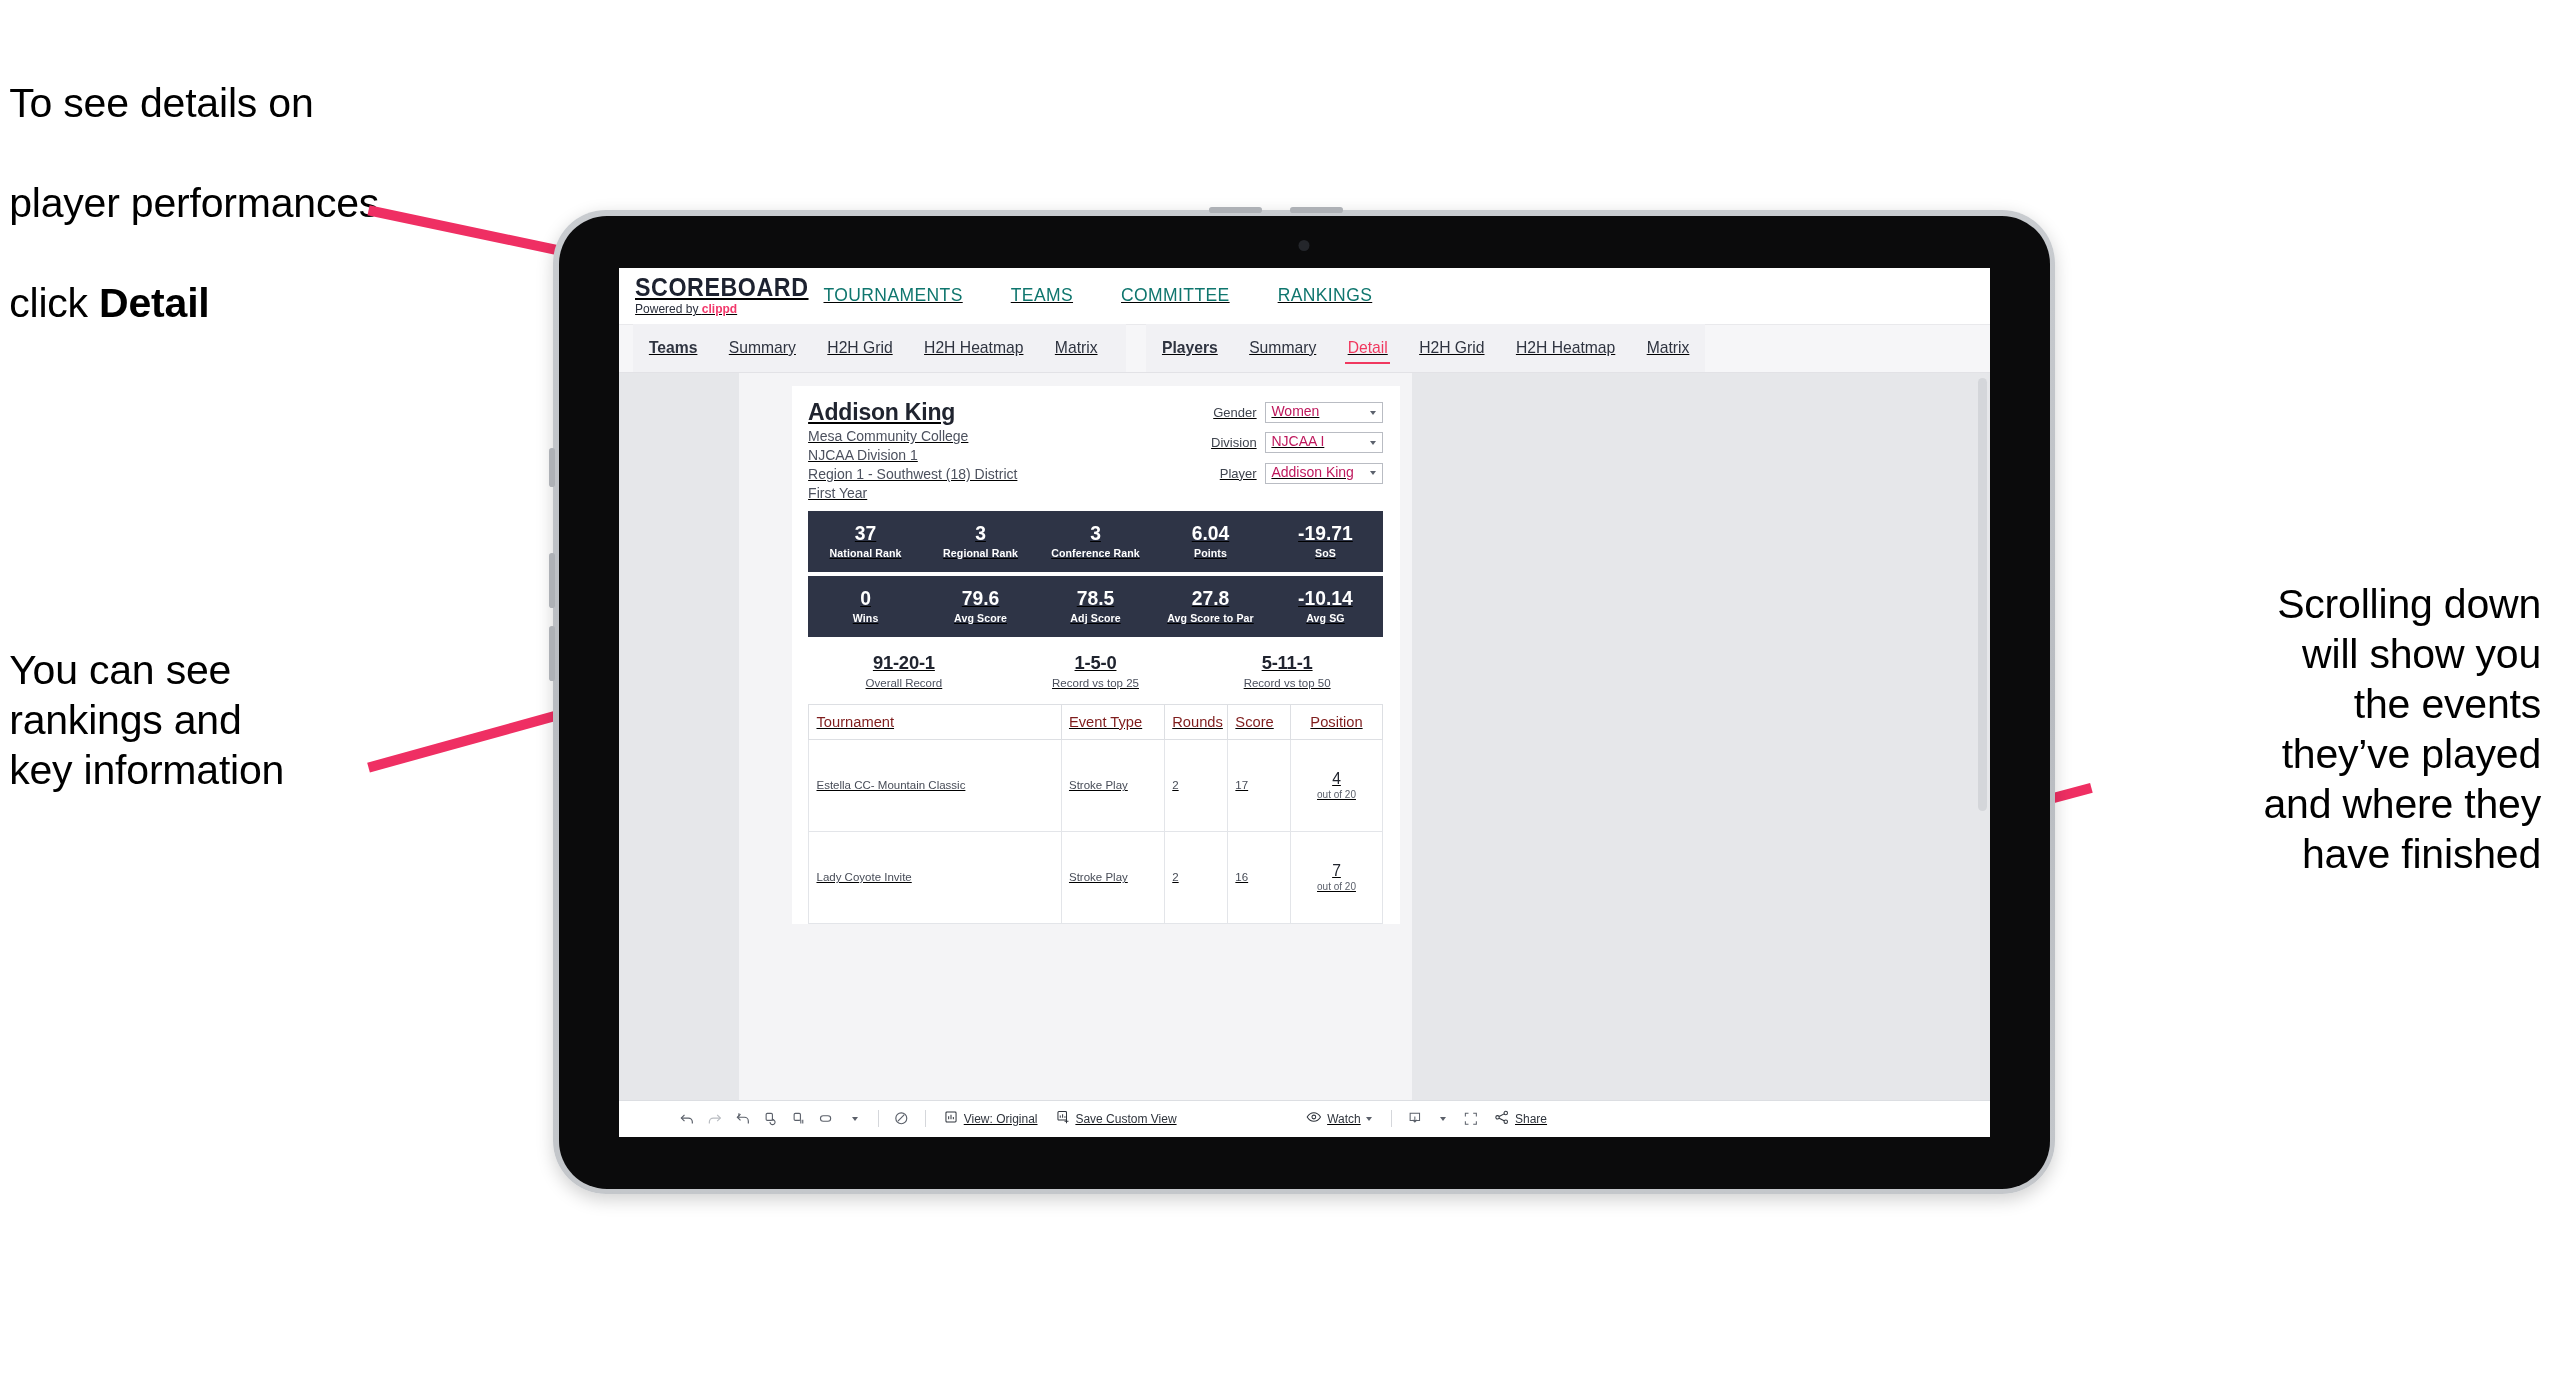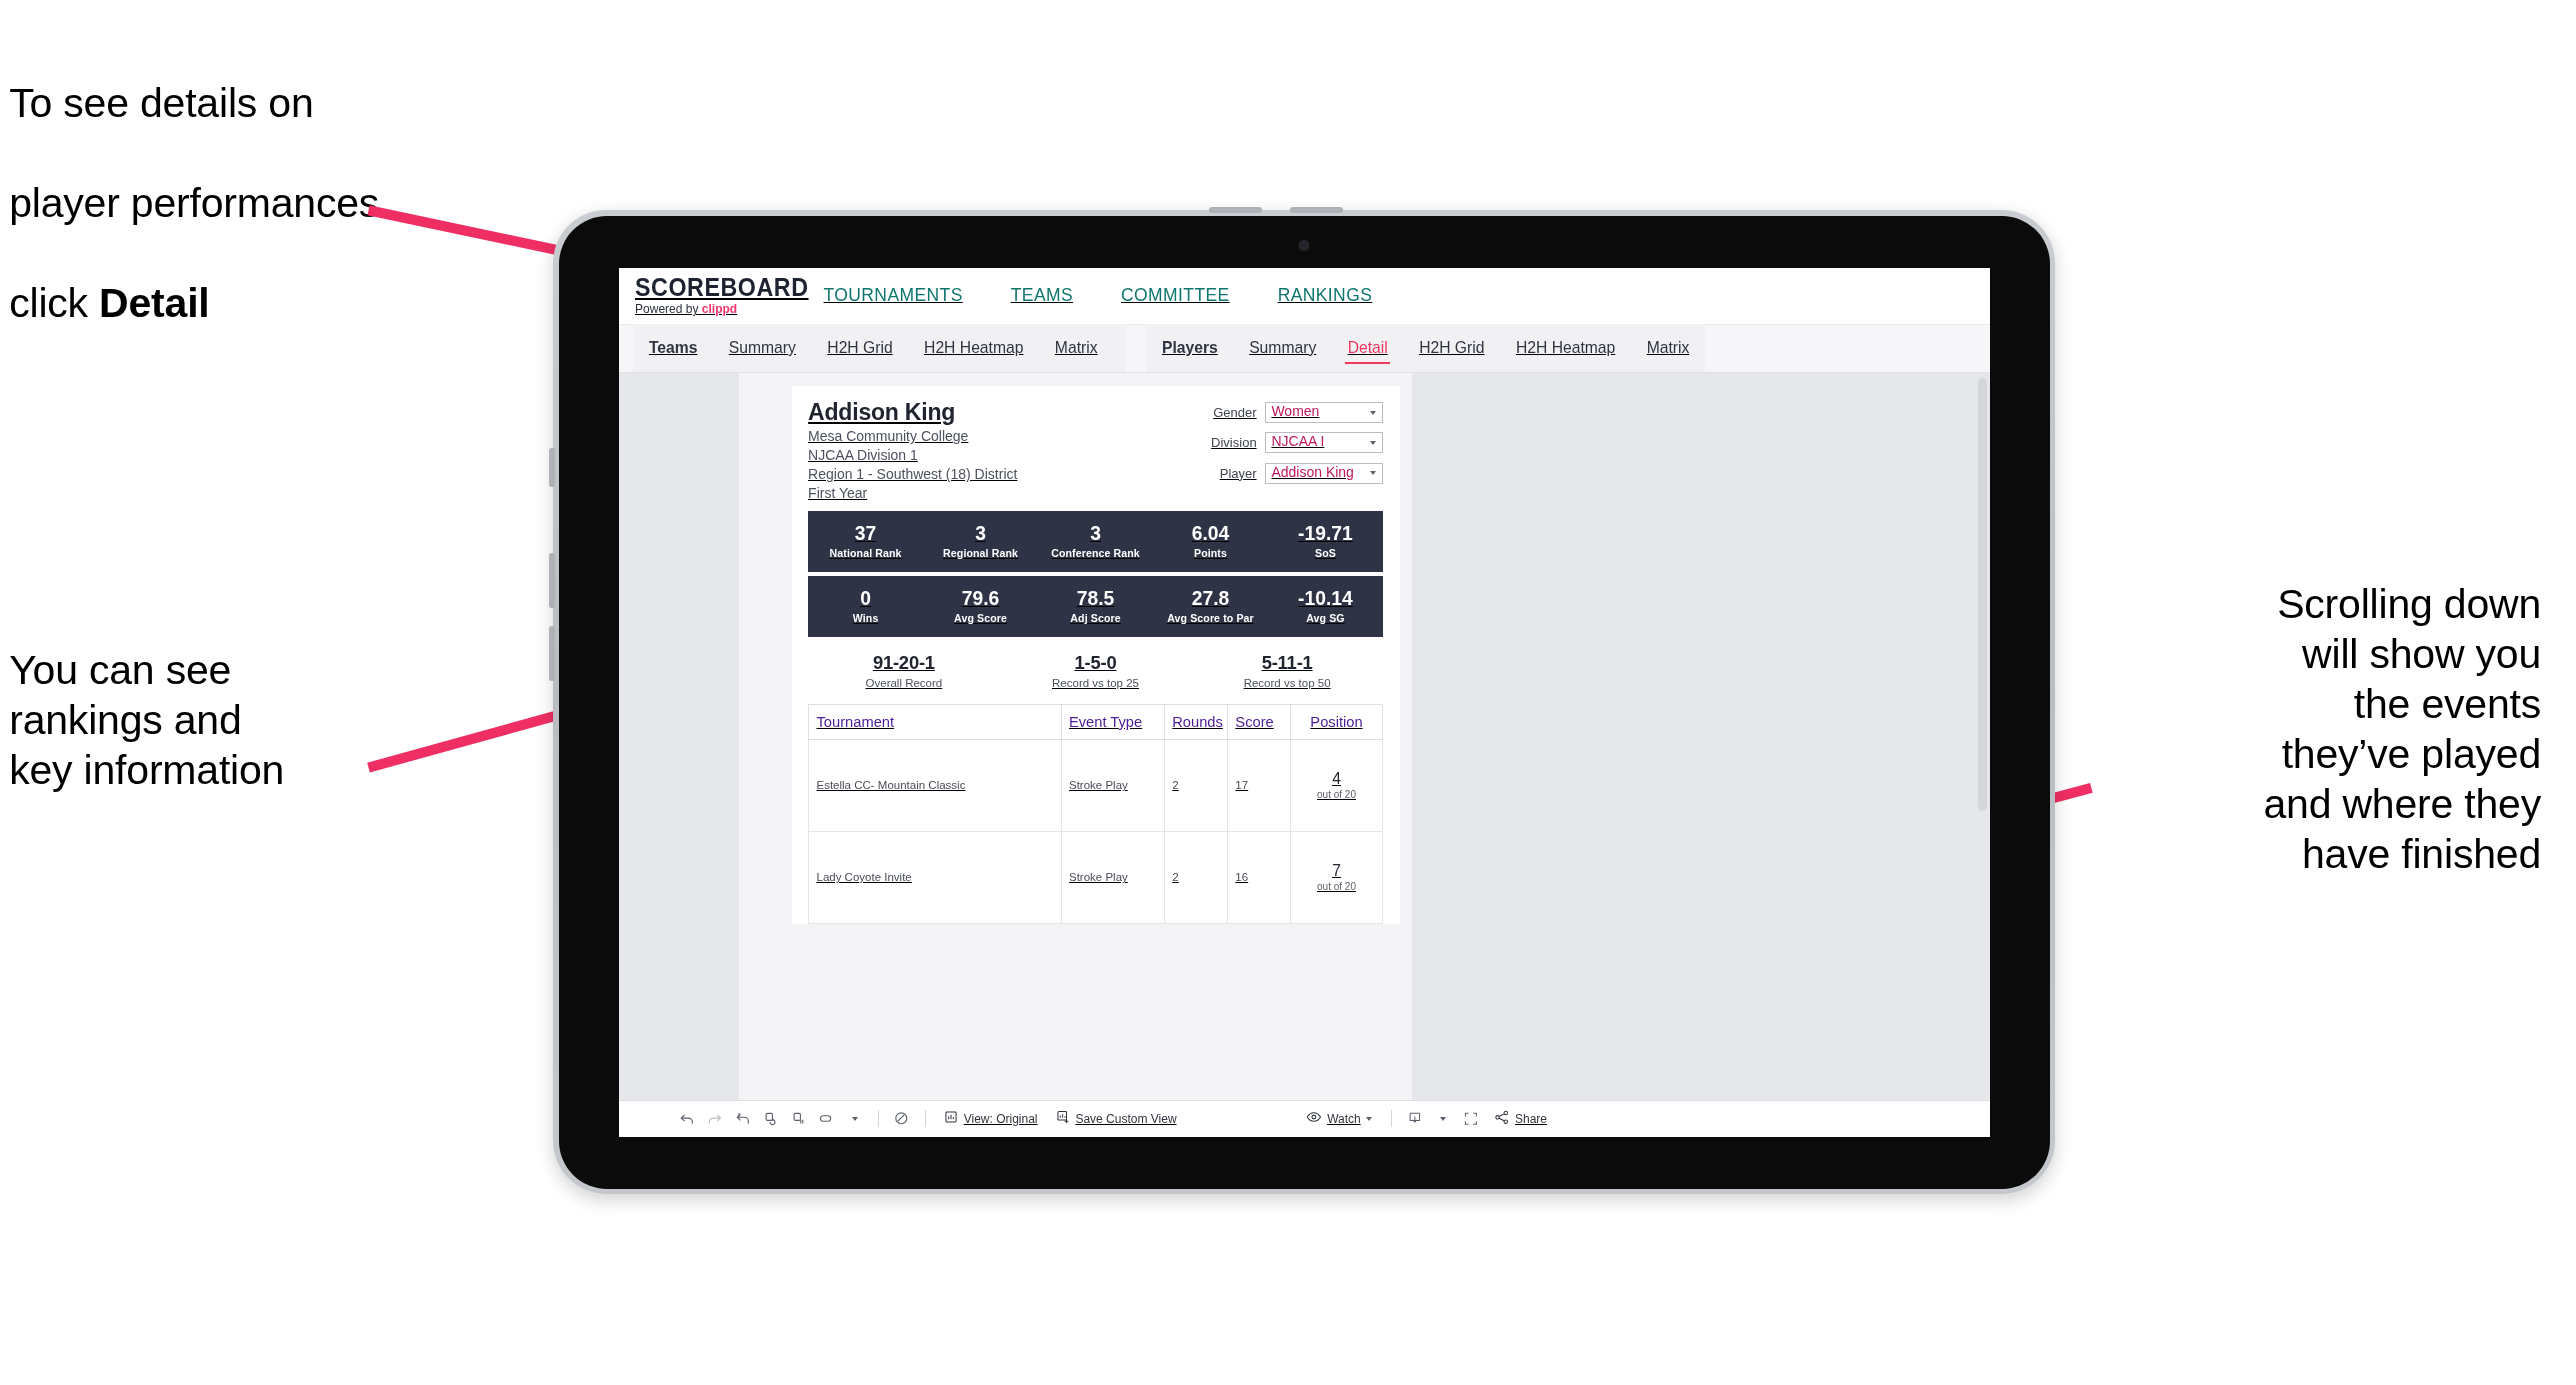--- a/index.html
+++ b/index.html
@@ -156,21 +156,21 @@
   .band .k { font-size: 10.6px; font-weight: 700; margin-top: 2.8px; letter-spacing: 0.1px; }
 
   .records { display: flex; padding: 14.7px 0 14.7px 0; }
   .records .cell { flex: 1 1 0; text-align: center; color: #20242f; }
   .records .v { font-size: 18.4px; font-weight: 700; letter-spacing: -0.2px; }
   .records .k { font-size: 11.5px; color: #4c515e; margin-top: 2.8px; }
 
   
   table.events { width: 100%; border-collapse: collapse; table-layout: fixed; }
   table.events th {
-    font-size: 14.7px; font-weight: 400; color: #4c1d95; text-align: left;
+    font-size: 14.7px; font-weight: 400; color: #7f1d1d; text-align: left;
     padding: 9.2px 7.4px; border: 0.9px solid #dddfe3; background: #fff;
     vertical-align: middle;
   }
   table.events td {
     font-size: 11.5px; color: #474c57; padding: 7.4px; border: 0.9px solid #e3e5e9;
     vertical-align: middle; height: 92px; background: #fff;
   }
   table.events th.pos, table.events td.pos { text-align: center; }
   table.events td.pos .num { font-size: 15.7px; color: #22262f; line-height: 1.1; }
   table.events td.pos .outof { font-size: 10px; color: #5a5f6a; margin-top: 1.8px; }

